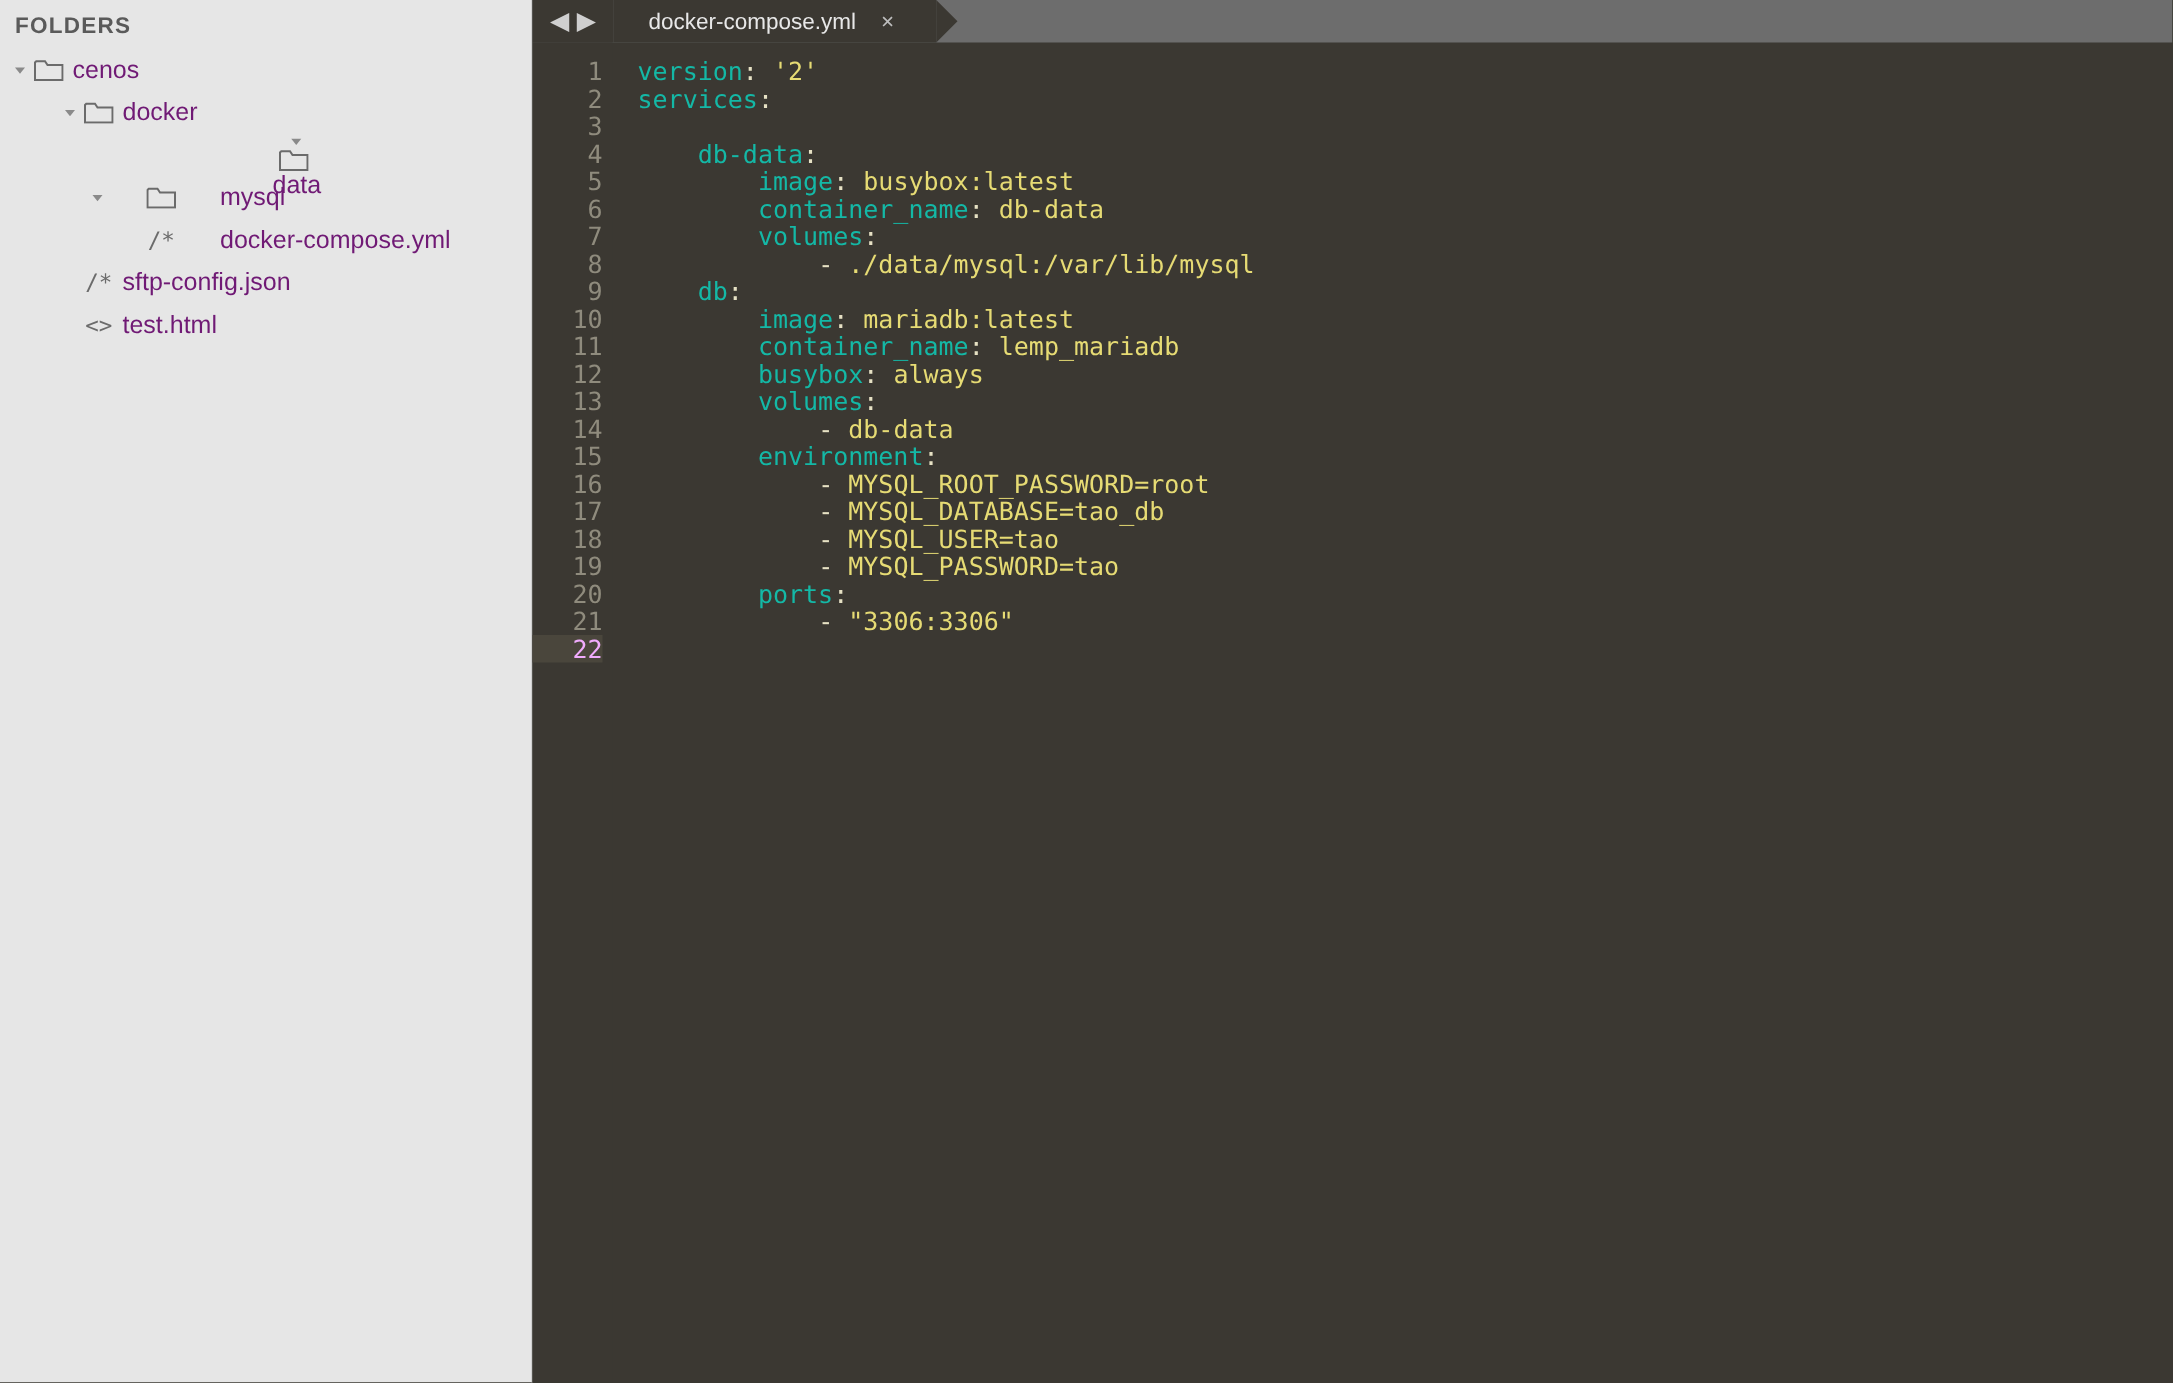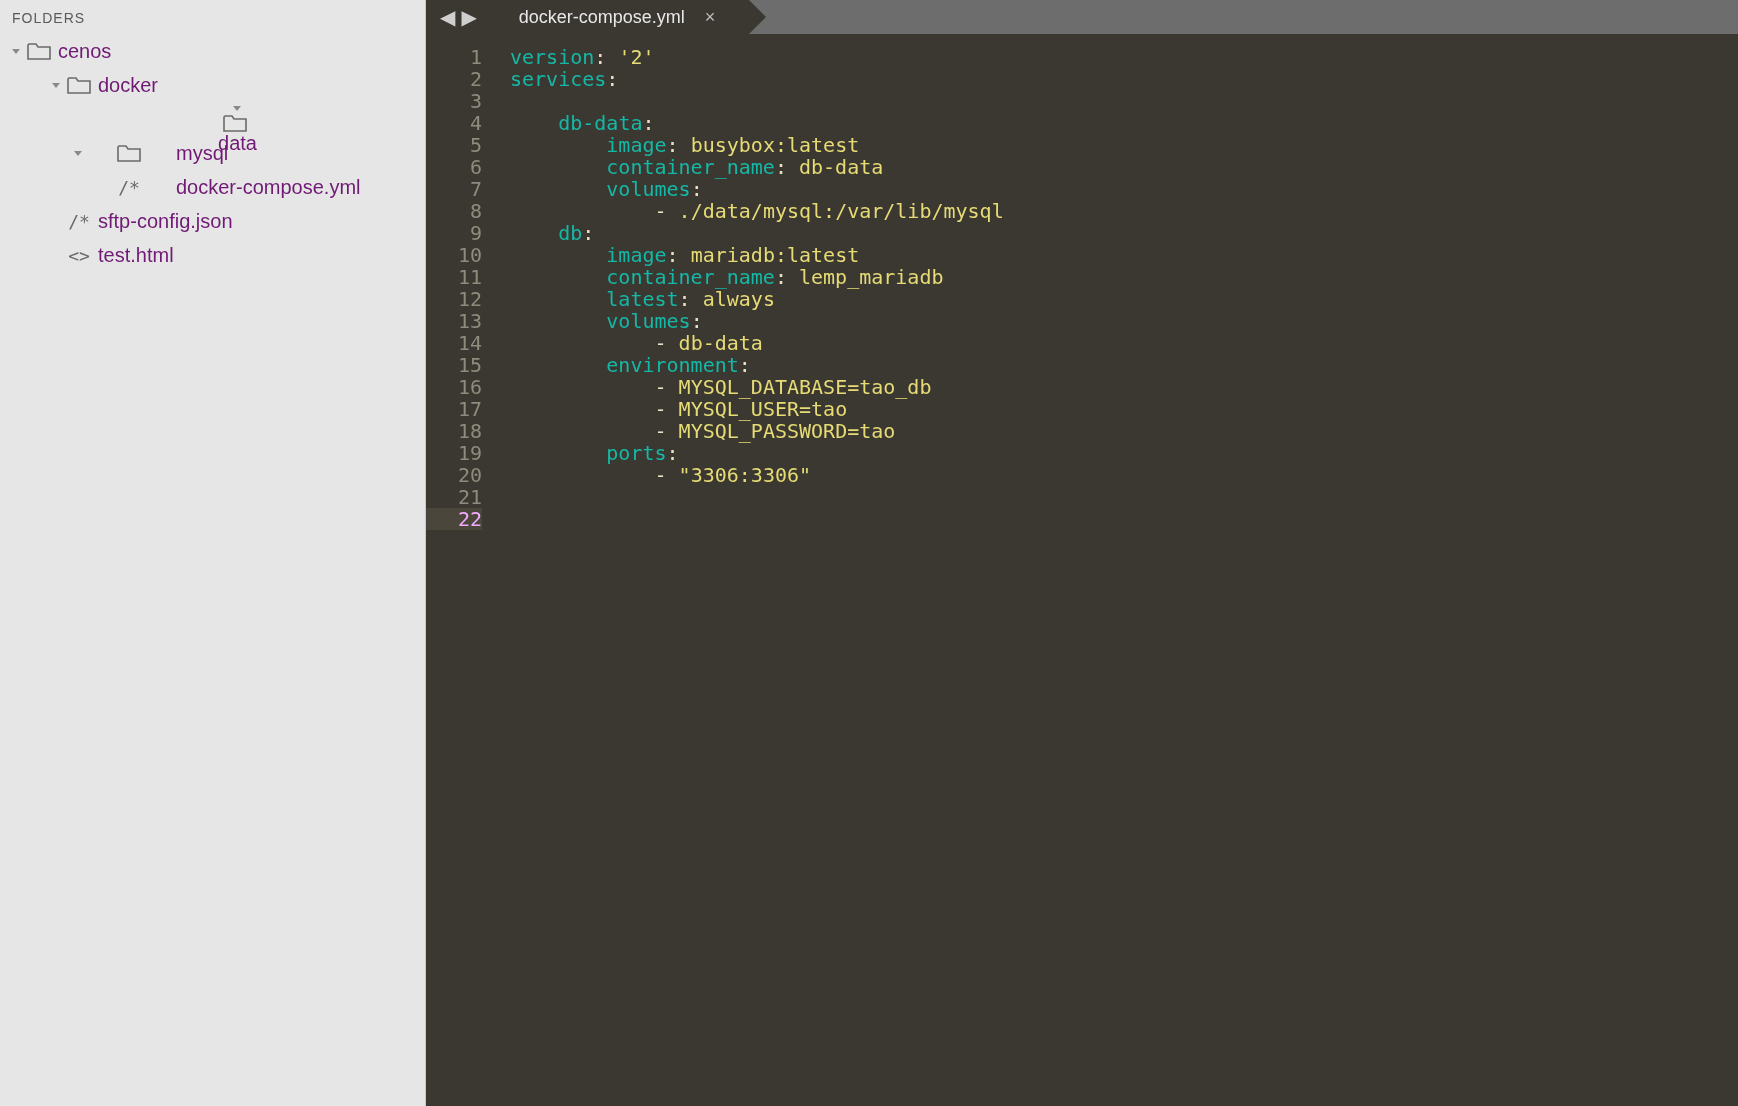--- a/index.html
+++ b/index.html
@@ -18,22 +18,22 @@
   
   .sidebar {
     width: 426px;
     height: 100%;
     background: #e6e6e6;
     color: #3c3c3c;
     user-select: none;
     border-right: 1px solid #c9c9c9;
   }
   .sidebar-header {
-    font-size: 14px;
-    font-weight: 400;
+    font-size: 18px;
+    font-weight: 700;
     letter-spacing: 1px;
     color: #5a5a5a;
     padding: 10px 12px 8px 12px;
   }
   .tree { font-size: 20px; }
   .tree-row {
     display: flex;
     align-items: center;
     height: 34px;
     padding-left: 8px;
@@ -258,24 +258,25 @@
           <div class="row"><span class="tk-key">services</span><span class="tk-punc">:</span></div>
           <div class="row"></div>
           <div class="row"><span class="tk-punc">    </span><span class="tk-key">db-data</span><span class="tk-punc">:</span></div>
           <div class="row"><span class="tk-punc">        </span><span class="tk-key">image</span><span class="tk-punc">: </span><span class="tk-str">busybox:latest</span></div>
           <div class="row"><span class="tk-punc">        </span><span class="tk-key">container_name</span><span class="tk-punc">: </span><span class="tk-str">db-data</span></div>
           <div class="row"><span class="tk-punc">        </span><span class="tk-key">volumes</span><span class="tk-punc">:</span></div>
           <div class="row"><span class="tk-punc">            </span><span class="tk-dash">- </span><span class="tk-str">./data/mysql:/var/lib/mysql</span></div>
           <div class="row"><span class="tk-punc">    </span><span class="tk-key">db</span><span class="tk-punc">:</span></div>
           <div class="row"><span class="tk-punc">        </span><span class="tk-key">image</span><span class="tk-punc">: </span><span class="tk-str">mariadb:latest</span></div>
           <div class="row"><span class="tk-punc">        </span><span class="tk-key">container_name</span><span class="tk-punc">: </span><span class="tk-str">lemp_mariadb</span></div>
-          <div class="row"><span class="tk-punc">        </span><span class="tk-key">latest</span><span class="tk-punc">: </span><span class="tk-str">always</span></div>
+          <div class="row"><span class="tk-punc">        </span><span class="tk-key">busybox</span><span class="tk-punc">: </span><span class="tk-str">always</span></div>
           <div class="row"><span class="tk-punc">        </span><span class="tk-key">volumes</span><span class="tk-punc">:</span></div>
           <div class="row"><span class="tk-punc">            </span><span class="tk-dash">- </span><span class="tk-str">db-data</span></div>
           <div class="row"><span class="tk-punc">        </span><span class="tk-key">environment</span><span class="tk-punc">:</span></div>
+          <div class="row"><span class="tk-punc">            </span><span class="tk-dash">- </span><span class="tk-str">MYSQL_ROOT_PASSWORD=root</span></div>
           <div class="row"><span class="tk-punc">            </span><span class="tk-dash">- </span><span class="tk-str">MYSQL_DATABASE=tao_db</span></div>
           <div class="row"><span class="tk-punc">            </span><span class="tk-dash">- </span><span class="tk-str">MYSQL_USER=tao</span></div>
           <div class="row"><span class="tk-punc">            </span><span class="tk-dash">- </span><span class="tk-str">MYSQL_PASSWORD=tao</span></div>
           <div class="row"><span class="tk-punc">        </span><span class="tk-key">ports</span><span class="tk-punc">:</span></div>
           <div class="row"><span class="tk-punc">            </span><span class="tk-dash">- </span><span class="tk-str">"3306:3306"</span></div>
           <div class="row"></div>
         </div>
     </div>
   </main>
 

